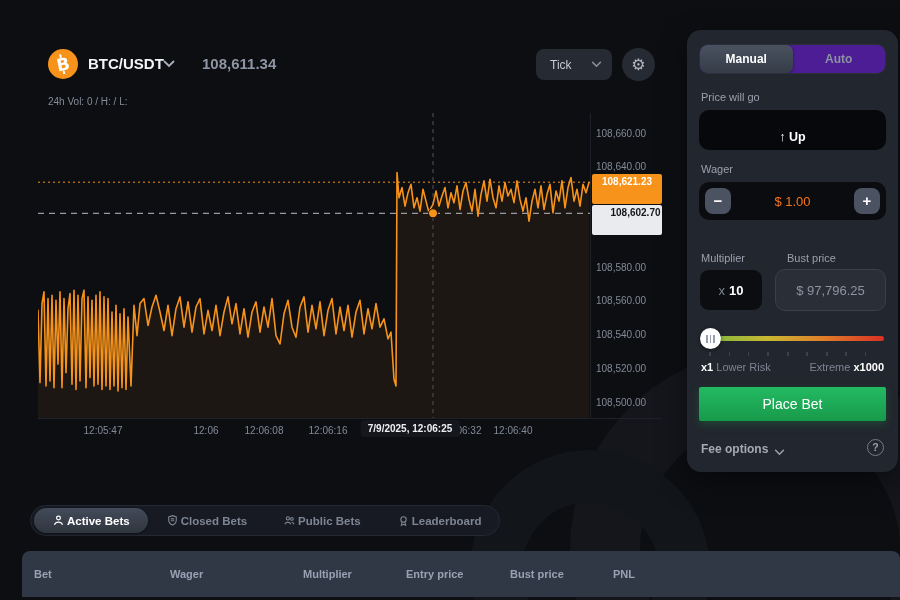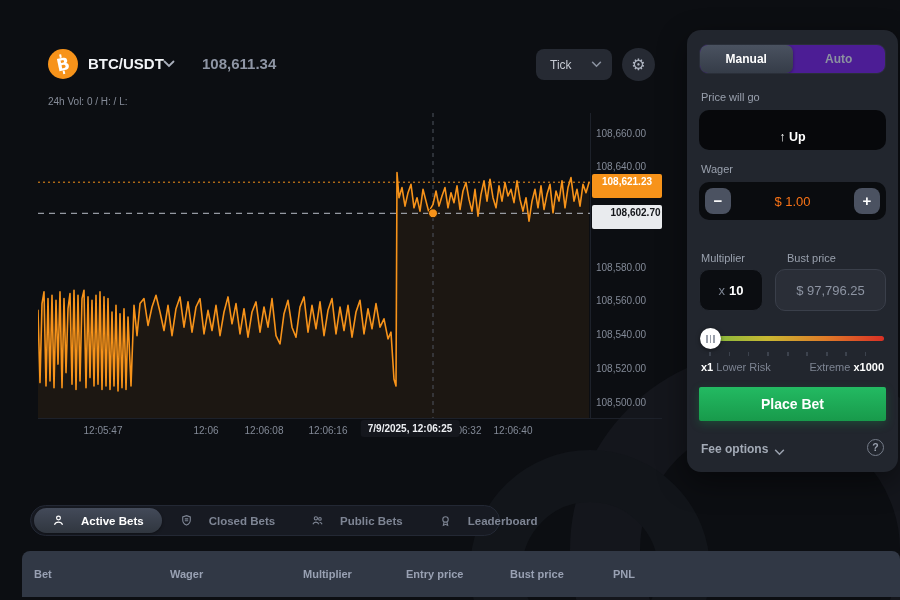--- a/index.html
+++ b/index.html
@@ -23,21 +23,21 @@
   .interval-dd .lbl { font-size:12px; color:#c6cad3; flex:1; text-align:left;}
   .gear-btn { position:absolute; left:622px; top:48px; width:33px; height:33px; border-radius:50%;
     background:#262a33; color:#aeb4c0; font-size:16px; line-height:33px; text-align:center; z-index:3; border:0; cursor:pointer;}
 
   
   .chart-wrap { position:absolute; left:38px; top:113px; width:552px; height:305px; z-index:1; }
   .x-axis-line { position:absolute; left:38px; top:418px; width:624px; height:1px; background:#1d212a; z-index:1;}
   .y-sep { position:absolute; left:590px; top:113px; width:1px; height:305px; background:#1d212a; z-index:1;}
   .y-axis { position:absolute; left:592px; top:0; width:72px; height:528px; z-index:2;margin-top:17px; }
   .ytick { position:absolute; left:4px; font-size:10px; color:#838a97; }
-  .price-badge { position:absolute; left:592px; width:70px; height:24px; border-radius:2px;
+  .price-badge { position:absolute; left:592px; width:70px; height:30px; border-radius:2px;
     font-size:10px; font-weight:bold; text-align:center; line-height:16px; z-index:4;}
   .price-badge.current { background:#f7931a; color:#fff; }
   .price-badge.entry { background:#e9ebee; color:#14161a; }
   .x-axis { position:absolute; left:38px; top:421px; width:552px; height:24px; z-index:1;}
   .xtick { position:absolute; top:4px; font-size:10px; color:#838a97; transform:translateX(-50%); white-space:nowrap;}
   .crosshair-tooltip { position:absolute; top:420px; height:17px; line-height:17px; transform:translateX(-50%);
     background:#15171d; color:#edeff3; font-size:10px; font-weight:bold; padding:0 7px; border-radius:3px;
     white-space:nowrap; z-index:5;}
   .tv-watermark { position:absolute; left:52px; top:391px; z-index:2; opacity:.92; }
 
@@ -78,32 +78,32 @@
     background:#fff; box-shadow:0 1px 4px rgba(0,0,0,.5); display:flex; align-items:center;
     justify-content:center; gap:2px; cursor:grab; border:0;}
   .risk-handle i { width:1.5px; height:8px; background:#9aa0ab; display:block; }
   .risk-ticks { position:absolute; left:22px; right:14px; top:322px; height:4px;
     background:repeating-linear-gradient(90deg,#3c424d 0 1.5px,transparent 1.5px 19.5px);}
   .risk-labels { position:absolute; left:14px; right:14px; top:331px; font-size:11px; display:flex;
     justify-content:space-between; }
   .risk-labels .w { color:#fff; font-weight:bold; }
   .risk-labels .g { color:#7d8violet; color:#7d8492; }
   .place-bet { position:absolute; left:12px; right:12px; top:357px; height:34px; border:0; border-radius:2px;
-    background:linear-gradient(180deg,#23ba62,#189a4b); color:#fff; font-size:14px; font-weight:bold;
+    background:linear-gradient(180deg,#23ba62,#189a4b); color:#fff; font-size:14px; font-weight:normal;
     cursor:pointer; box-shadow:0 3px 10px rgba(24,154,75,.3); font-family:inherit;}
   .fee-row { position:absolute; left:14px; right:14px; top:406px; height:20px; display:flex; align-items:flex-end;}
   .fee-row .txt { font-size:12px; font-weight:bold; color:#a3aab6; margin-right:6px; cursor:pointer;}
   .help-circle { margin-left:auto; width:17px; height:17px; border-radius:50%; border:1.5px solid #757c89;
     color:#9aa1ae; font-size:10.5px; font-weight:bold; text-align:center; line-height:15px; cursor:pointer;
     background:transparent; font-family:inherit;}
 
   
   .tabs-bar { position:absolute; left:30px; top:505px; width:470px; height:31px; background:#171a22;
     border:1px solid #232834; border-radius:17px; display:flex; align-items:center; padding:3px; z-index:2;}
-  .tab { display:flex; align-items:center; gap:16px; height:25px; padding:12px 18px; border:0; border-radius:13px;
+  .tab { display:flex; align-items:center; gap:2px; height:25px; padding:12px 18px; border:0; border-radius:13px;
     background:transparent; color:#7e8violet; color:#7e8594; font-size:11.5px; font-weight:bold; cursor:pointer;
     white-space:nowrap; font-family:inherit;}
   .tab.active { background:linear-gradient(180deg,#434a59,#30363f); color:#fff; box-shadow:0 1px 3px rgba(0,0,0,.4);}
   .tab .tab-ic { width:13px; height:13px; display:inline-block; }
   .tab .tab-ic svg { width:13px; height:13px; display:block; }
 
   
   .table-header-row { position:absolute; left:22px; top:551px; width:878px; height:46px; background:#313845;
     border-radius:8px 8px 0 0; z-index:2;}
   .th { position:absolute; top:17px; font-size:11px; font-weight:bold; color:#99a1b3; }

